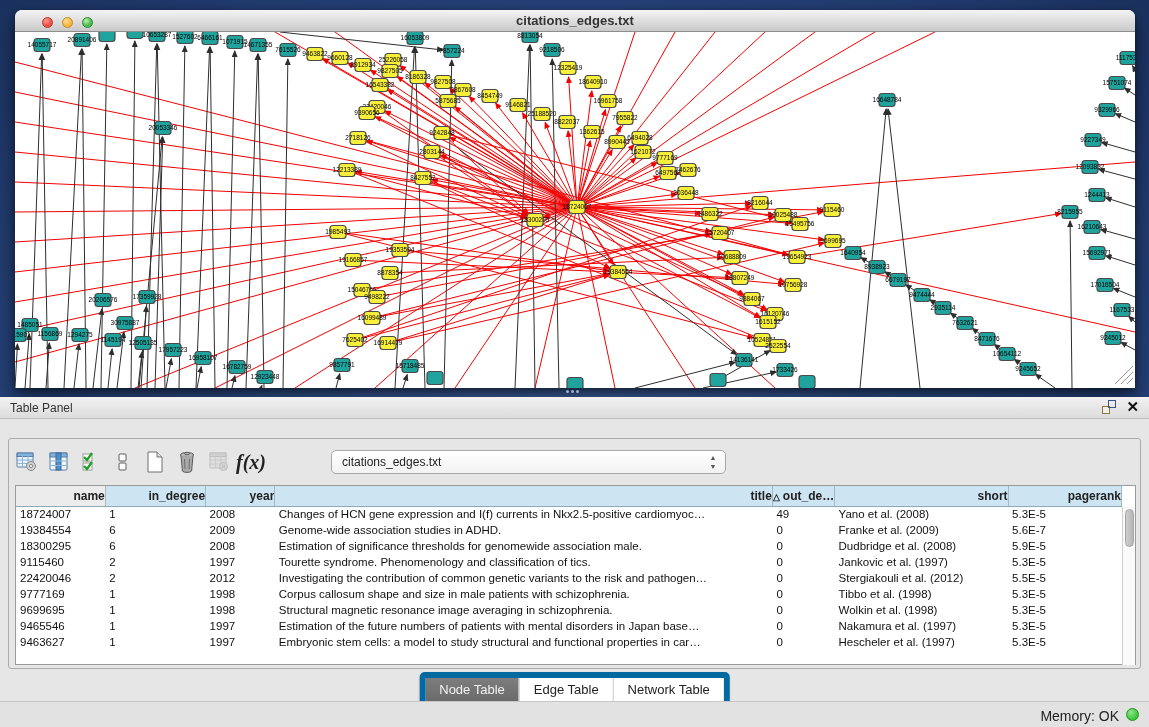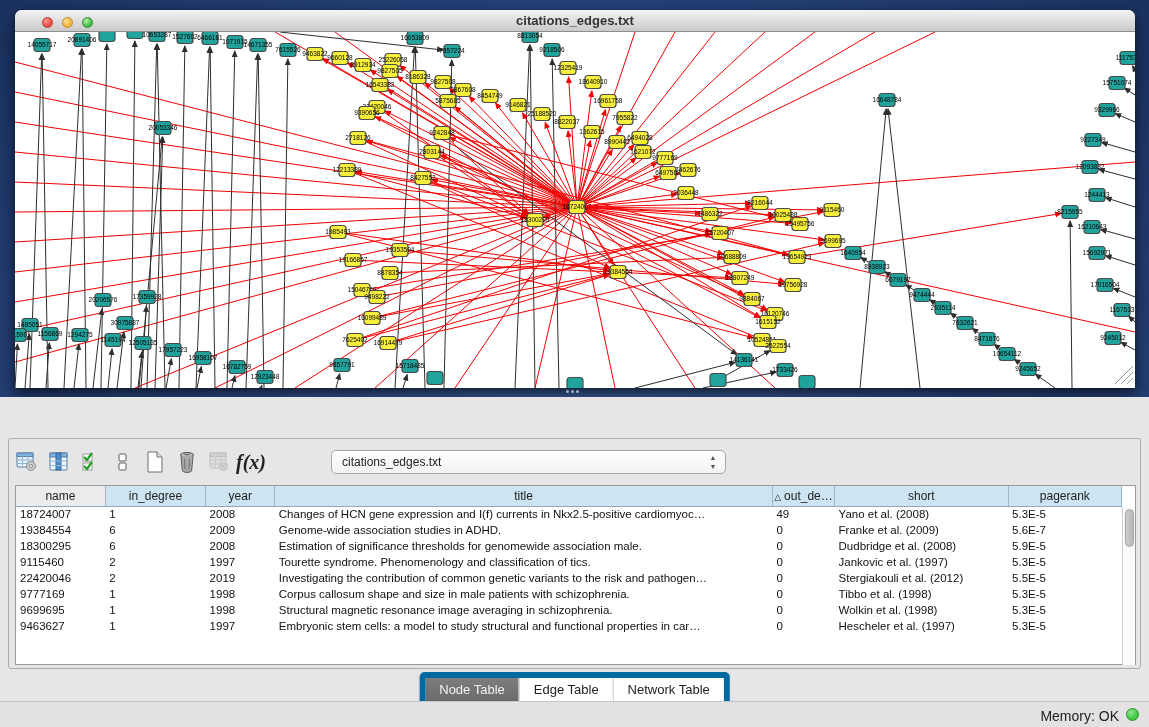--- a/index.html
+++ b/index.html
@@ -59,21 +59,21 @@
     margin-left:60px; width:395px; height:24px; background:linear-gradient(#fff,#f2f2f2);
     border:1px solid #a8a8a8; border-radius:5px; position:relative;
     font-size:12px; color:#222; line-height:22px; padding-left:10px;
   }
   .dd-step { position:absolute; right:6px; top:2px; width:12px; height:18px; font-size:7px; color:#555; text-align:center; line-height:9px; }
   
   .data-table { position:absolute; left:6px; top:46px; width:1121px; height:180px; background:#fff; border:1px solid #9a9a9a; }
   table { border-collapse:collapse; table-layout:fixed; width:1106px; }
   th {
     height:20px; background:#cde4f2; border-right:1px solid #9fb9c9; border-bottom:1px solid #8fa9ba;
-    font-size:12px; font-weight:normal; color:#222; text-align:center; overflow:hidden; white-space:nowrap;
+    font-size:12px; font-weight:bold; color:#222; text-align:right; overflow:hidden; white-space:nowrap;
   }
   th.first { background:#ececec; border-right:1px solid #b5b5b5; }
   td {
     height:16px; font-size:11.5px; color:#111; padding:0 0 0 4px;
     overflow:hidden; white-space:nowrap; text-overflow:clip;
   }
   .c0{width:89px}.c1{width:100px}.c2{width:69px}.c3{width:496px}.c4{width:62px}.c5{width:173px}.c6{width:113px}
   .sort-glyph { font-size:9px; margin-right:3px; }
   .vscroll { position:absolute; right:0; top:21px; width:13px; height:158px; background:#fafafa; border-left:1px solid #d0d0d0; }
   .vthumb { position:absolute; left:2px; top:2px; width:9px; height:38px; background:linear-gradient(90deg,#cfcfcf,#b5b5b5); border-radius:5px; border:1px solid #a5a5a5; }
@@ -761,20 +761,30 @@
             <rect x="784" y="343.5" width="16" height="13" rx="3" fill="#1fa39c" stroke="#4a4a4a" stroke-width="1.2"></rect>
           </g>
         </g>
       </svg>
   </div>
 </div>
 
 <div class="splitter-handle"><i></i><i></i><i></i></div>
 
 <div class="table-panel">
+  <div class="panel-titlebar">
+    <span class="panel-title">Table Panel</span>
+    <span class="panel-btns">
+      <span class="float-icon">
+          <span class="sq1"></span>
+          <span class="sq2"></span>
+        </span>
+      <span class="close-x">✕</span>
+    </span>
+  </div>
 
   <div class="panel-box">
     <div class="toolbar">
       <span class="tbtn">
         <svg width="22" height="22">
             <rect x="1" y="2" width="16" height="14" rx="1" fill="#e8f2fb" stroke="#5b7fa6"></rect>
             <rect x="1" y="2" width="16" height="3.5" fill="#7fb2dd" stroke="#5b7fa6"></rect>
             <line x1="6.5" y1="5" x2="6.5" y2="16" stroke="#8fb4d4"></line>
             <line x1="12" y1="5" x2="12" y2="16" stroke="#8fb4d4"></line>
             <line x1="1" y1="9" x2="17" y2="9" stroke="#8fb4d4"></line>
@@ -886,21 +896,21 @@
               <td class="c1">2</td>
               <td class="c2">1997</td>
               <td class="c3">Tourette syndrome. Phenomenology and classification of tics.</td>
               <td class="c4">0</td>
               <td class="c5">Jankovic et al. (1997)</td>
               <td class="c6">5.3E-5</td>
             </tr>
             <tr>
               <td class="c0">22420046</td>
               <td class="c1">2</td>
-              <td class="c2">2019</td>
+              <td class="c2">2012</td>
               <td class="c3">Investigating the contribution of common genetic variants to the risk and pathogen…</td>
               <td class="c4">0</td>
               <td class="c5">Stergiakouli et al. (2012)</td>
               <td class="c6">5.5E-5</td>
             </tr>
             <tr>
               <td class="c0">9777169</td>
               <td class="c1">1</td>
               <td class="c2">1998</td>
               <td class="c3">Corpus callosum shape and size in male patients with schizophrenia.</td>
@@ -908,20 +918,29 @@
               <td class="c5">Tibbo et al. (1998)</td>
               <td class="c6">5.3E-5</td>
             </tr>
             <tr>
               <td class="c0">9699695</td>
               <td class="c1">1</td>
               <td class="c2">1998</td>
               <td class="c3">Structural magnetic resonance image averaging in schizophrenia.</td>
               <td class="c4">0</td>
               <td class="c5">Wolkin et al. (1998)</td>
+              <td class="c6">5.3E-5</td>
+            </tr>
+            <tr>
+              <td class="c0">9465546</td>
+              <td class="c1">1</td>
+              <td class="c2">1997</td>
+              <td class="c3">Estimation of the future numbers of patients with mental disorders in Japan base…</td>
+              <td class="c4">0</td>
+              <td class="c5">Nakamura et al. (1997)</td>
               <td class="c6">5.3E-5</td>
             </tr>
             <tr>
               <td class="c0">9463627</td>
               <td class="c1">1</td>
               <td class="c2">1997</td>
               <td class="c3">Embryonic stem cells: a model to study structural and functional properties in car…</td>
               <td class="c4">0</td>
               <td class="c5">Hescheler et al. (1997)</td>
               <td class="c6">5.3E-5</td>

